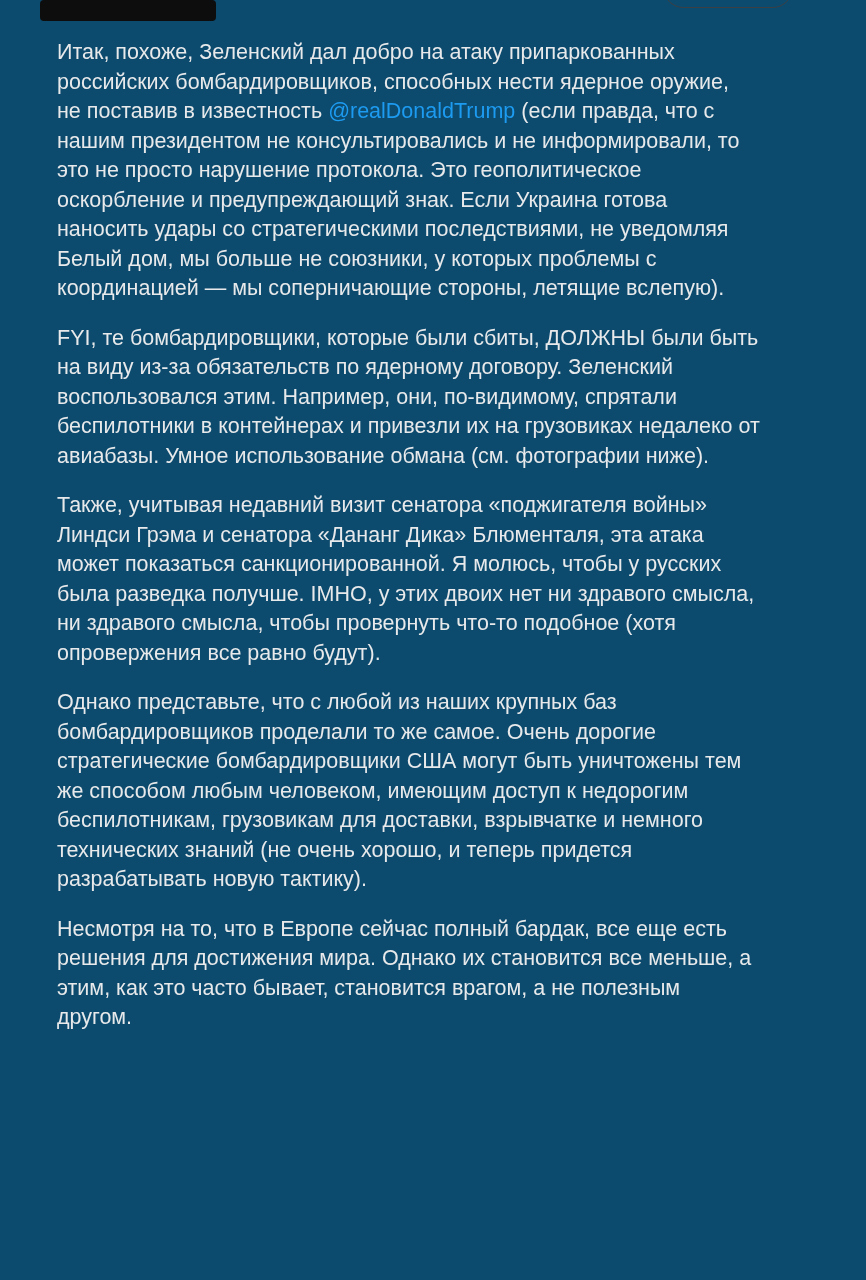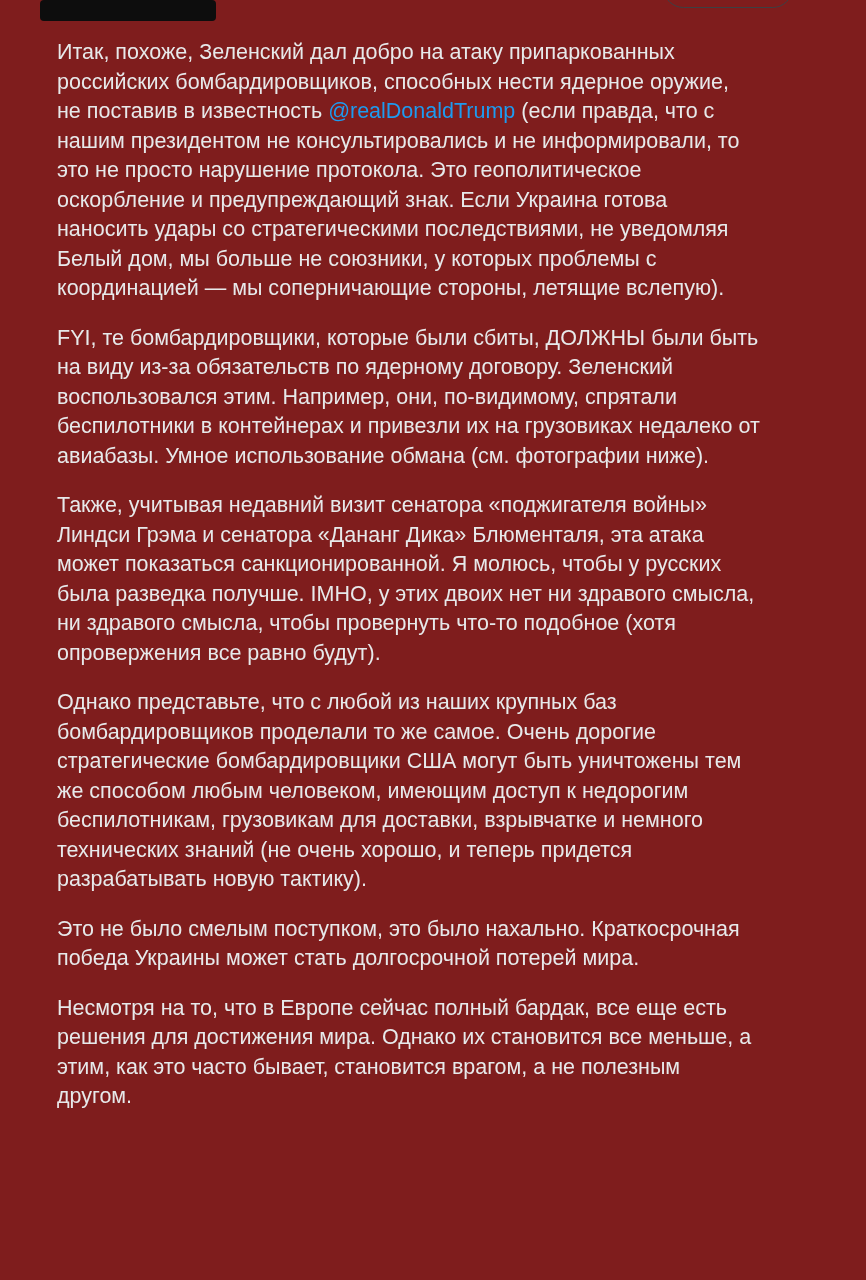--- a/index.html
+++ b/index.html
@@ -4,21 +4,21 @@
 <style>
   html, body {
     margin: 0;
     padding: 0;
     background: #000000;
   }
   .screen {
     position: relative;
     width: 866px;
     height: 1280px;
-    background: #7f1d1d;
+    background: #0c4a6e;
     overflow: hidden;
     font-family: "Liberation Sans", "DejaVu Sans", sans-serif;
   }
   .redacted-name {
     position: absolute;
     left: 40px;
     top: 0;
     width: 176px;
     height: 21px;
     background: #0d0d0d;
@@ -93,22 +93,20 @@
     <p>Однако представьте, что с любой из наших крупных баз
 бомбардировщиков проделали то же самое. Очень дорогие
 стратегические бомбардировщики США могут быть уничтожены тем
 же способом любым человеком, имеющим доступ к недорогим
 беспилотникам, грузовикам для доставки, взрывчатке и немного
 технических знаний (не очень хорошо, и теперь придется
 разрабатывать новую тактику).</p>
 
 
 
-    <p>Это не было смелым поступком, это было нахально. Краткосрочная
-победа Украины может стать долгосрочной потерей мира.</p>
 
     <p>Несмотря на то, что в Европе сейчас полный бардак, все еще есть
 решения для достижения мира. Однако их становится все меньше, а
 этим, как это часто бывает, становится врагом, а не полезным
 другом.</p>
 
   </article>
 
 </div>
 

